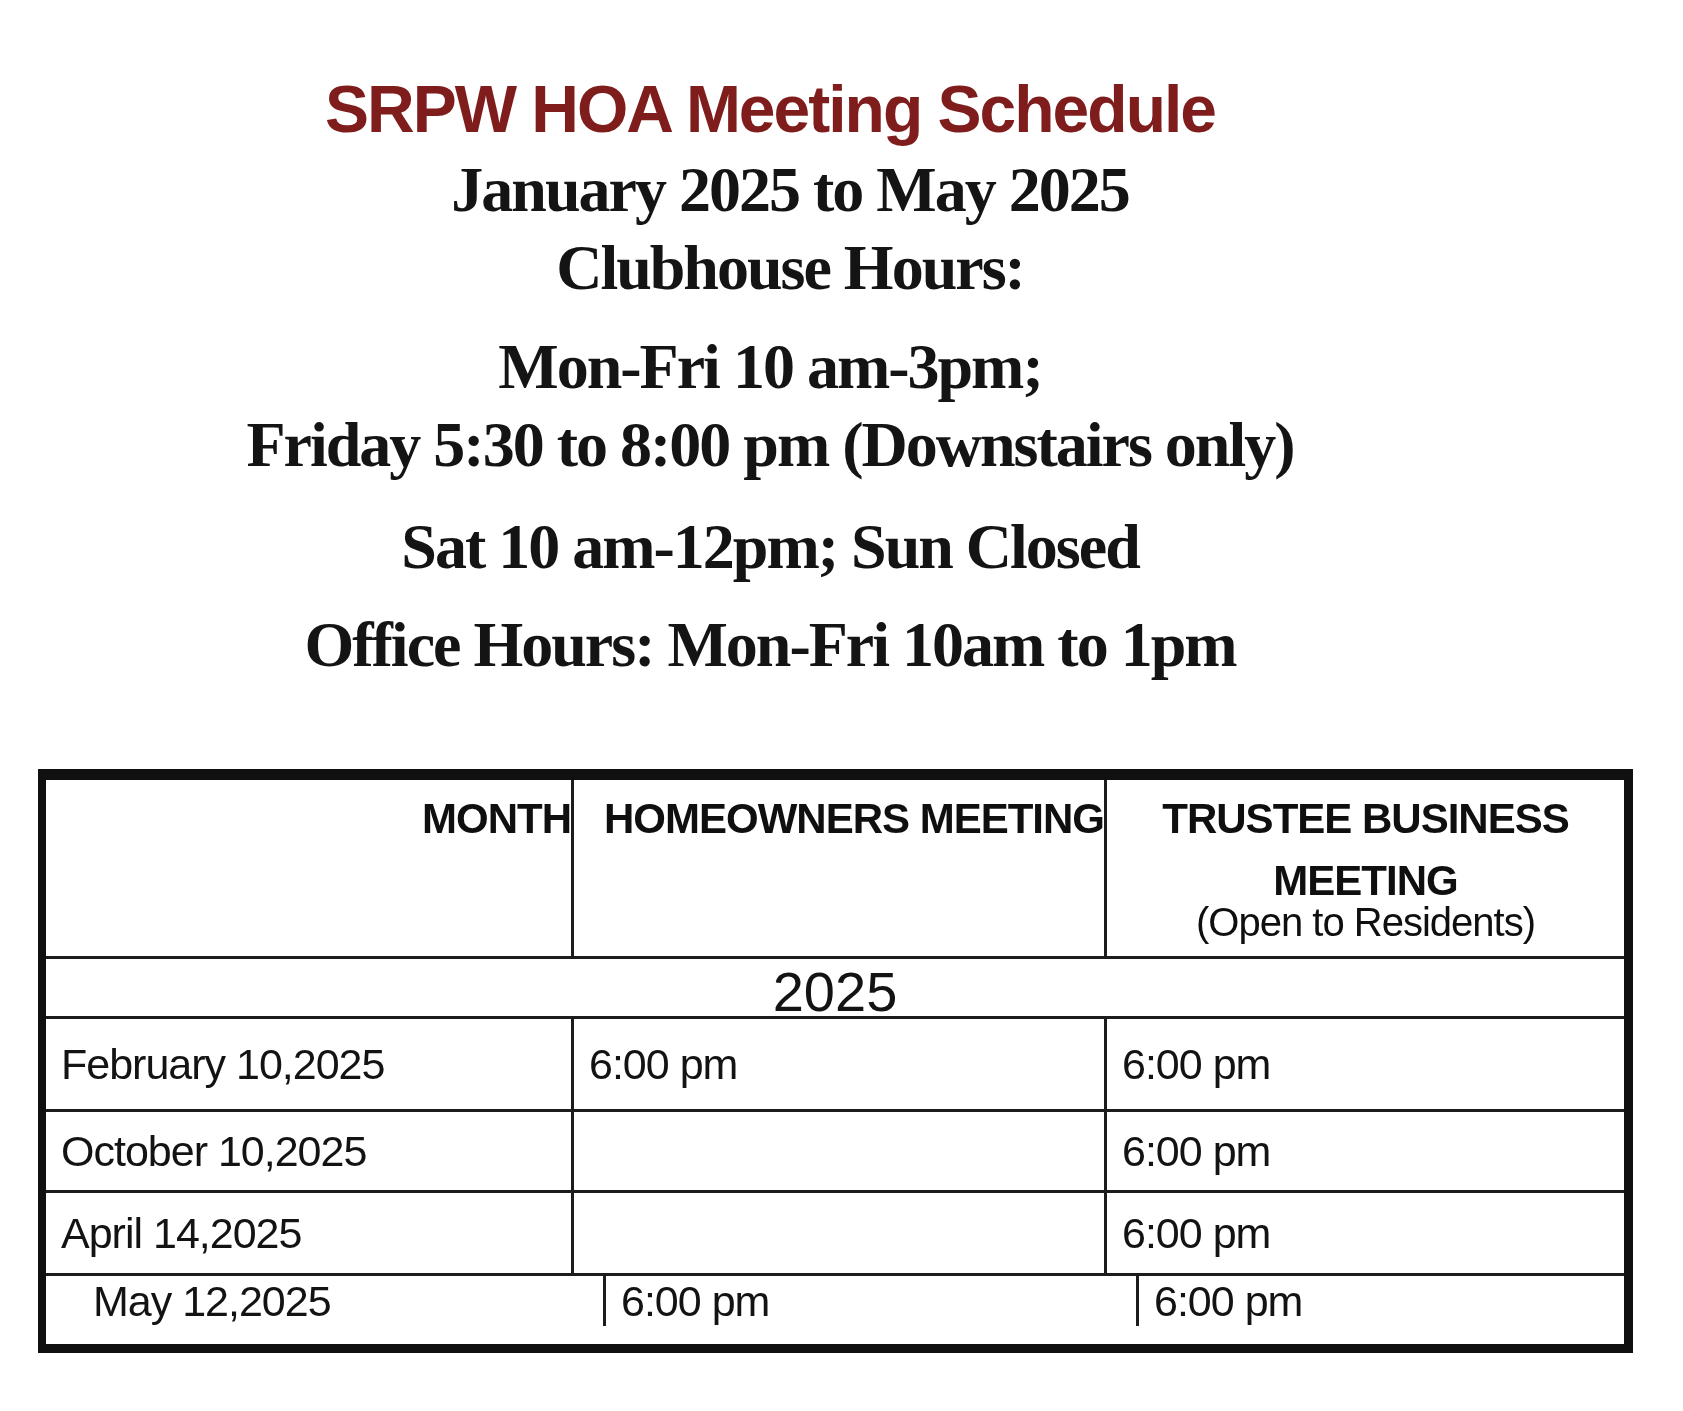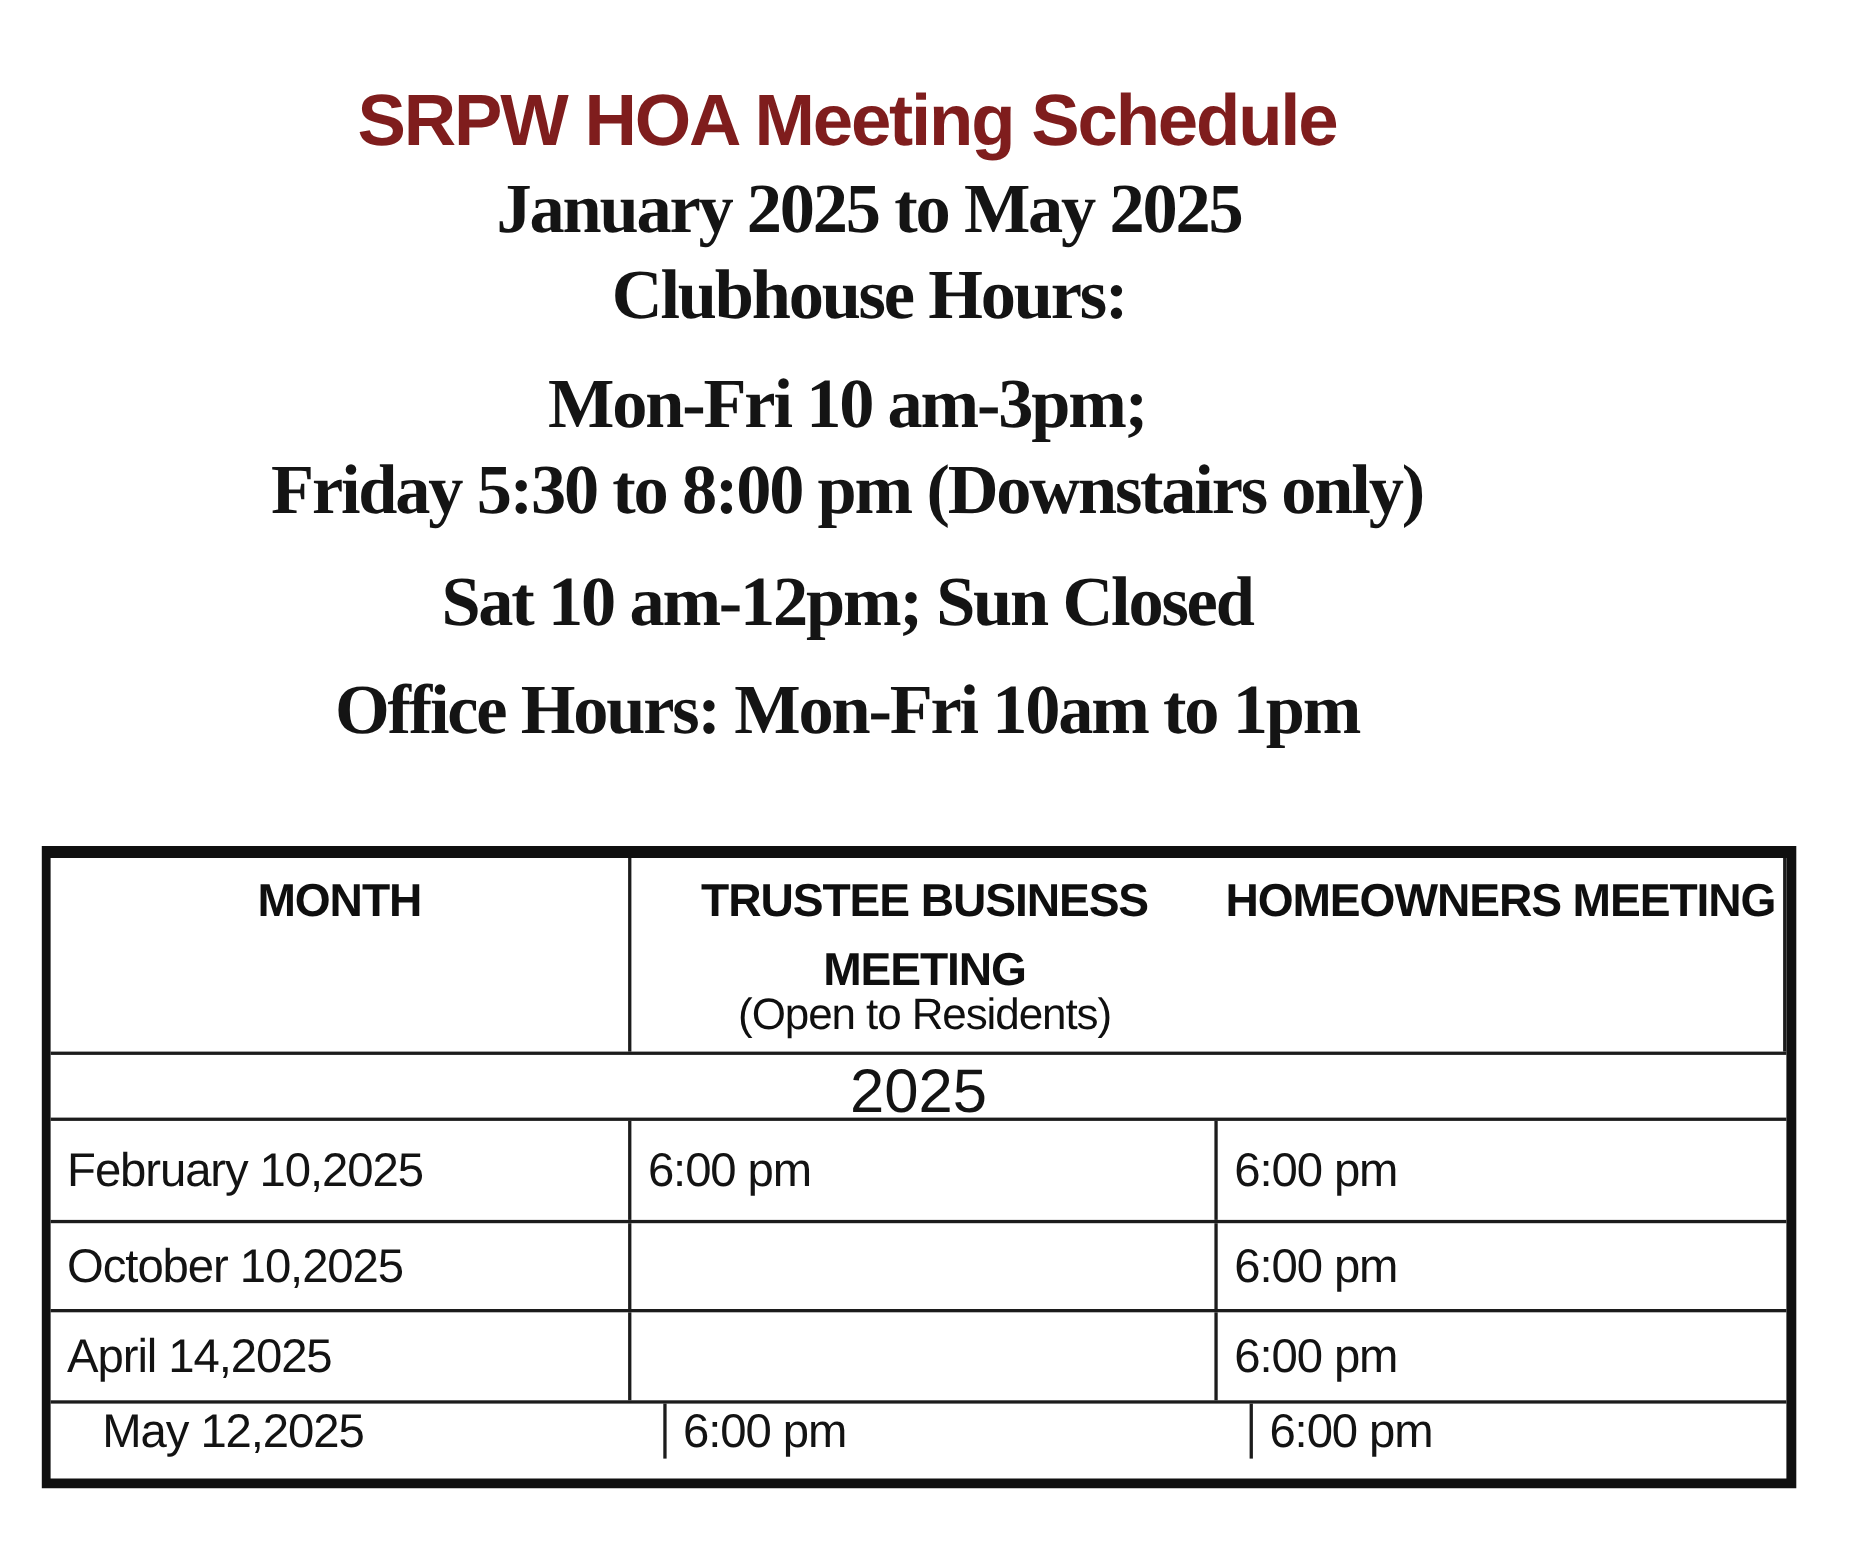--- a/index.html
+++ b/index.html
@@ -73,21 +73,21 @@
   .row-year   { height: 60px;  }
   .row-d1     { height: 93px;  }
   .row-d2     { height: 81px;  }
   .row-d3     { height: 83px;  }
   .row-d4     { height: 50px; padding-left: 32px;  }
 
   .cell {
     box-sizing: border-box;
     overflow: hidden;
   }
-  .cell.vline { border-right: 3px solid #1c1c1c; }
+  .cell.vline { border-right: 3px solid #1c1c1c; text-align: right; }
 
   .th {
     text-align: center;
     padding-top: 18px;
     font-weight: bold;
     font-size: 42px;
     letter-spacing: -1px;
     line-height: 1;
     color: #0f0f0f;
   }
@@ -136,27 +136,27 @@
   <div id="hours-weekend" class="heading serif">Sat 10 am-12pm; Sun Closed</div>
 
   <div id="office-hours" class="heading serif">Office Hours: Mon-Fri 10am to 1pm</div>
 
   <div class="sched-table">
 
     <div class="trow row-header inner-line">
       <div class="cell th vline">
         <div>MONTH</div>
       </div>
+      <div class="cell th vline">
+        <div>HOMEOWNERS MEETING</div>
+      </div>
       <div class="cell th">
         <div>TRUSTEE BUSINESS</div>
         <div class="sub-line">MEETING</div>
         <div class="note">(Open to Residents)</div>
-      </div>
-      <div class="cell th vline">
-        <div>HOMEOWNERS MEETING</div>
       </div>
     </div>
 
     <div class="trow row-year inner-line">
       <div class="year-cell">2025</div>
     </div>
 
     <div class="trow row-d1 inner-line">
       <div class="cell td vline">February 10,2025</div>
       <div class="cell td vline">6:00 pm</div>

